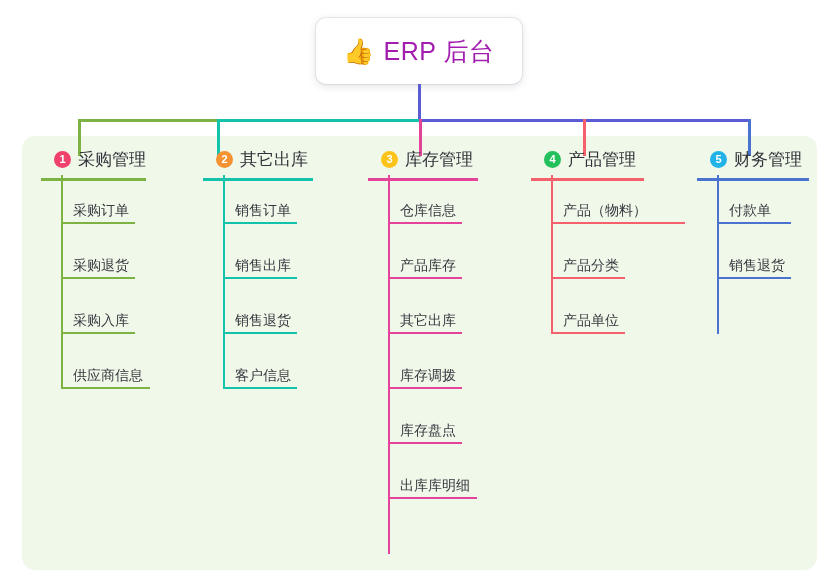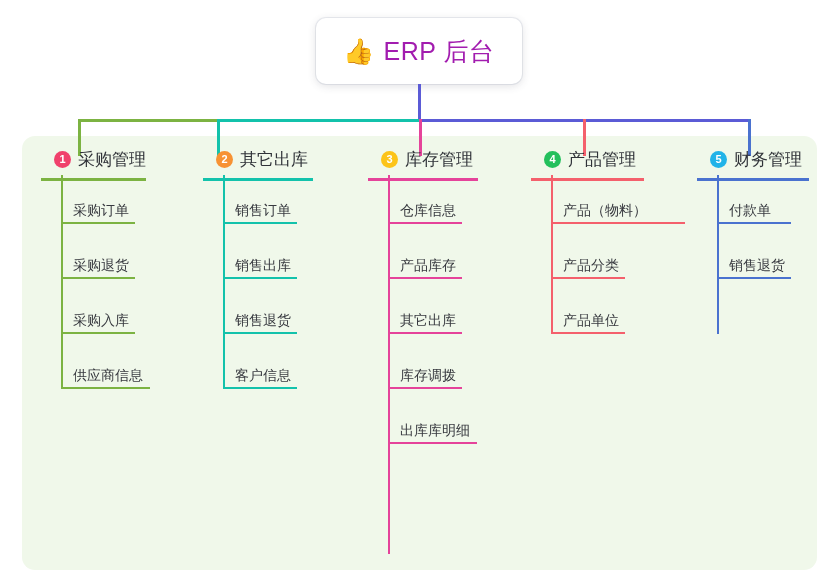--- a/index.html
+++ b/index.html
@@ -230,20 +230,24 @@
           </div>
           <div class="leaf">
             <span class="leaf-text">其它出库</span>
             <div class="leaf-underline" style="width: 74px; background: rgb(229, 67, 154);"></div>
           </div>
           <div class="leaf">
             <span class="leaf-text">库存调拨</span>
             <div class="leaf-underline" style="width: 74px; background: rgb(229, 67, 154);"></div>
           </div>
           <div class="leaf">
+            <span class="leaf-text">库存盘点</span>
+            <div class="leaf-underline" style="width: 74px; background: rgb(229, 67, 154);"></div>
+          </div>
+          <div class="leaf">
             <span class="leaf-text">出库库明细</span>
             <div class="leaf-underline" style="width: 89px; background: rgb(229, 67, 154);"></div>
           </div>
         </div>
       </div>
       <div class="branch" style="left: 531px;">
         <div class="branch-head">
           <span class="badge" style="background: rgb(35, 192, 92);">4</span>
           <span class="branch-label">产品管理</span>
           <div class="branch-underline" style="width: 113px; background: rgb(244, 96, 108);"></div>

